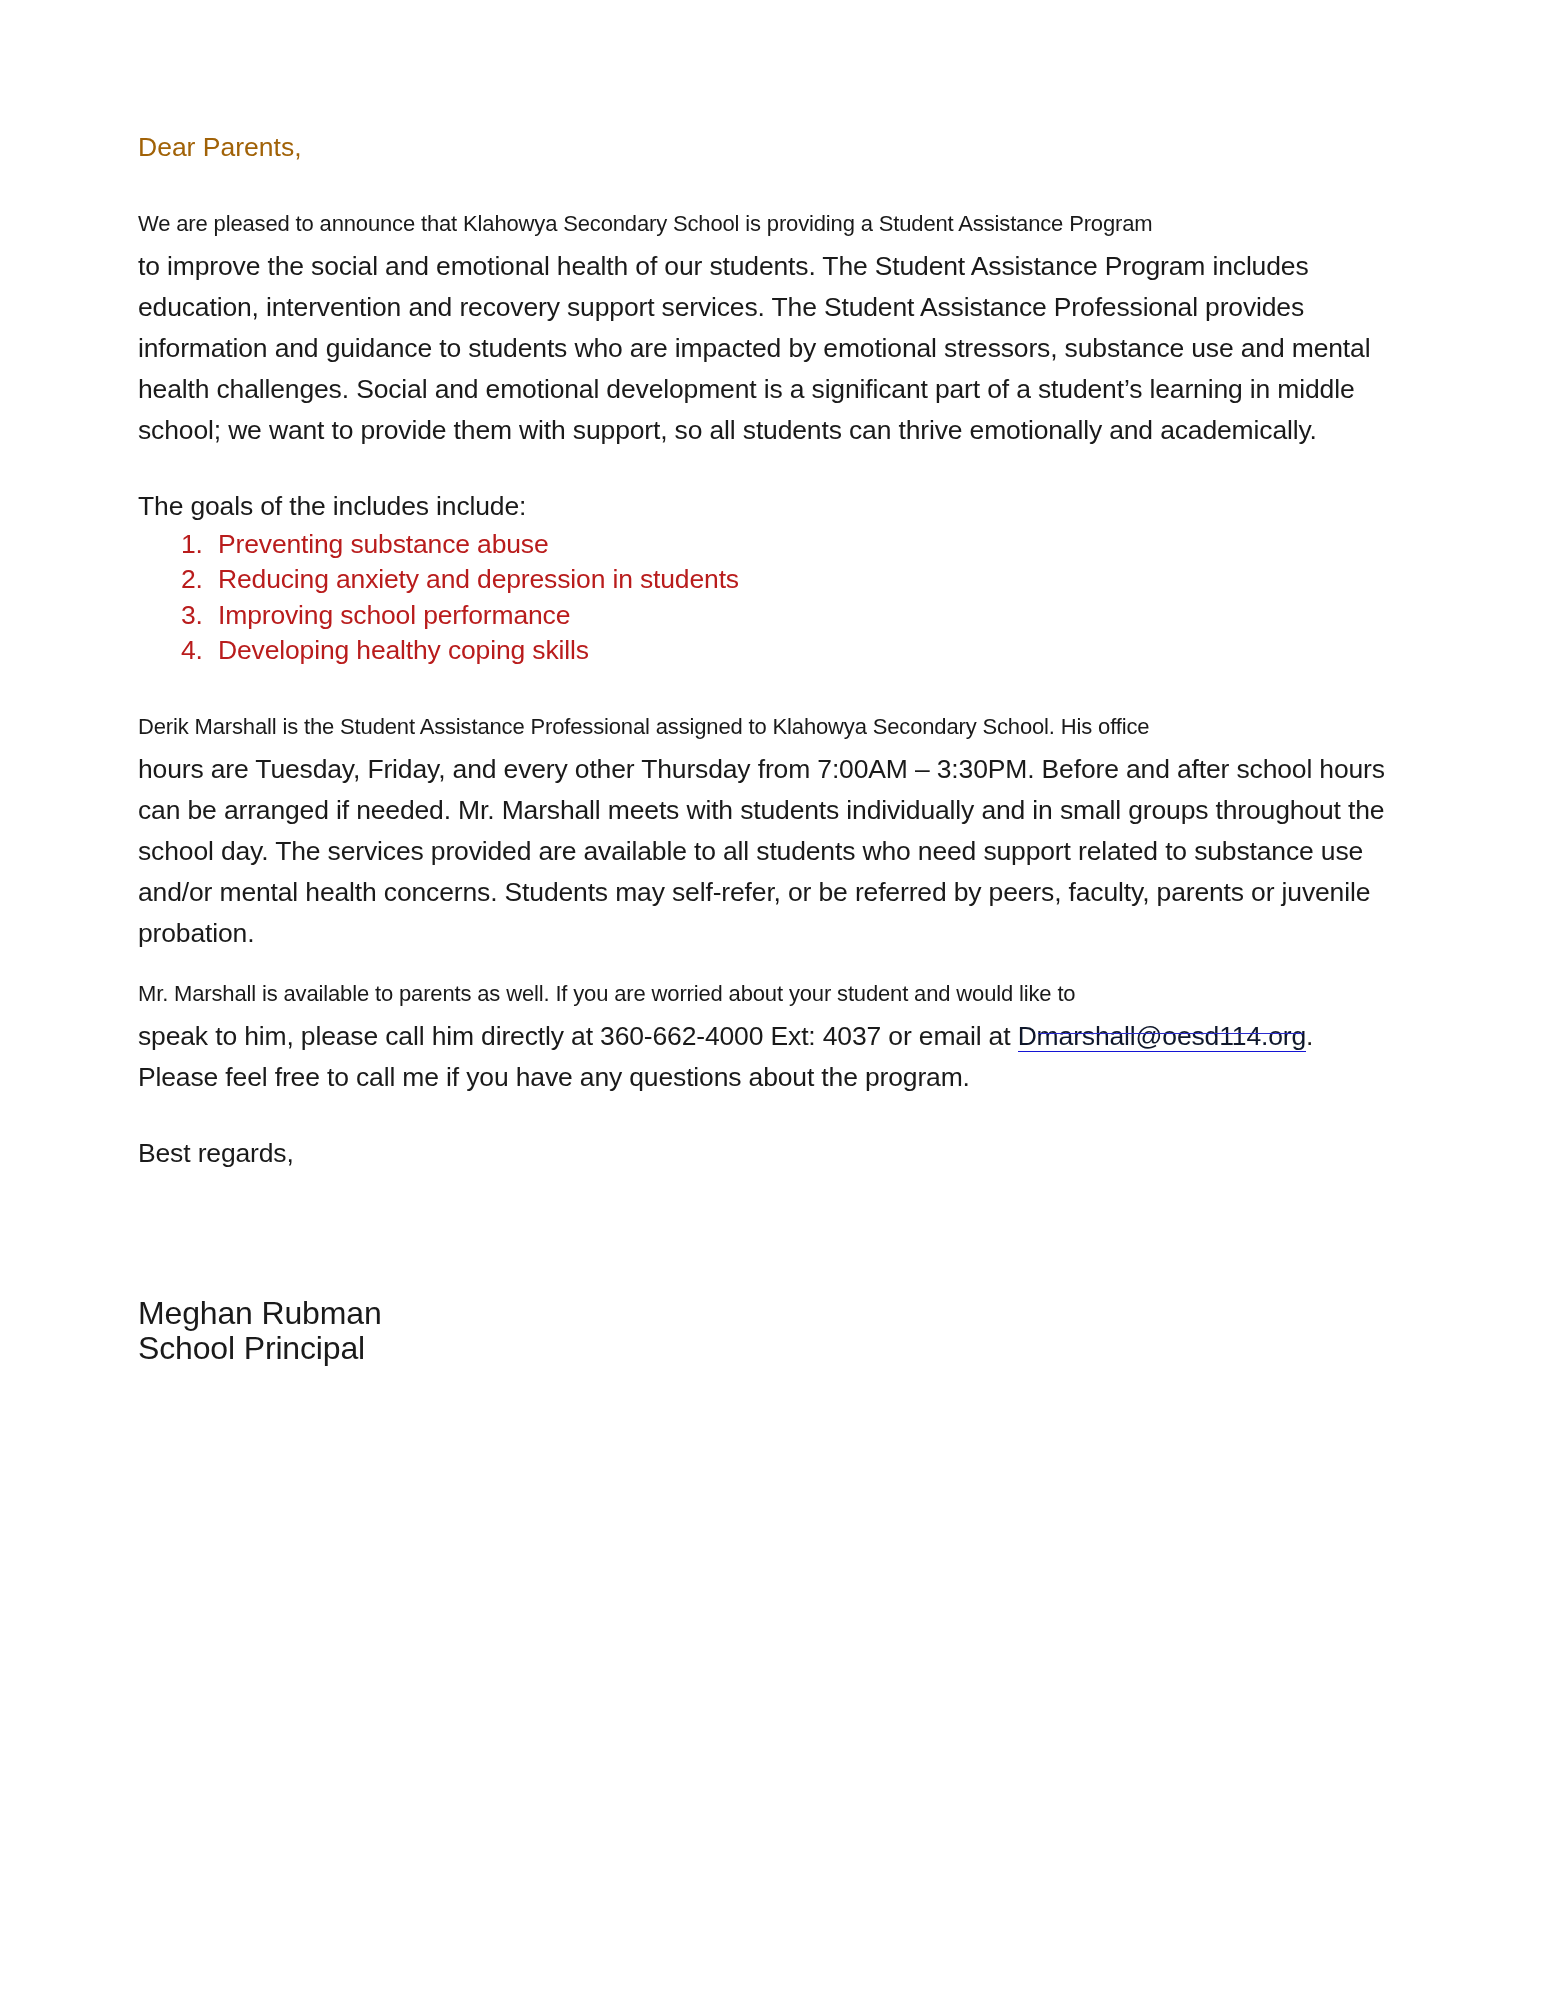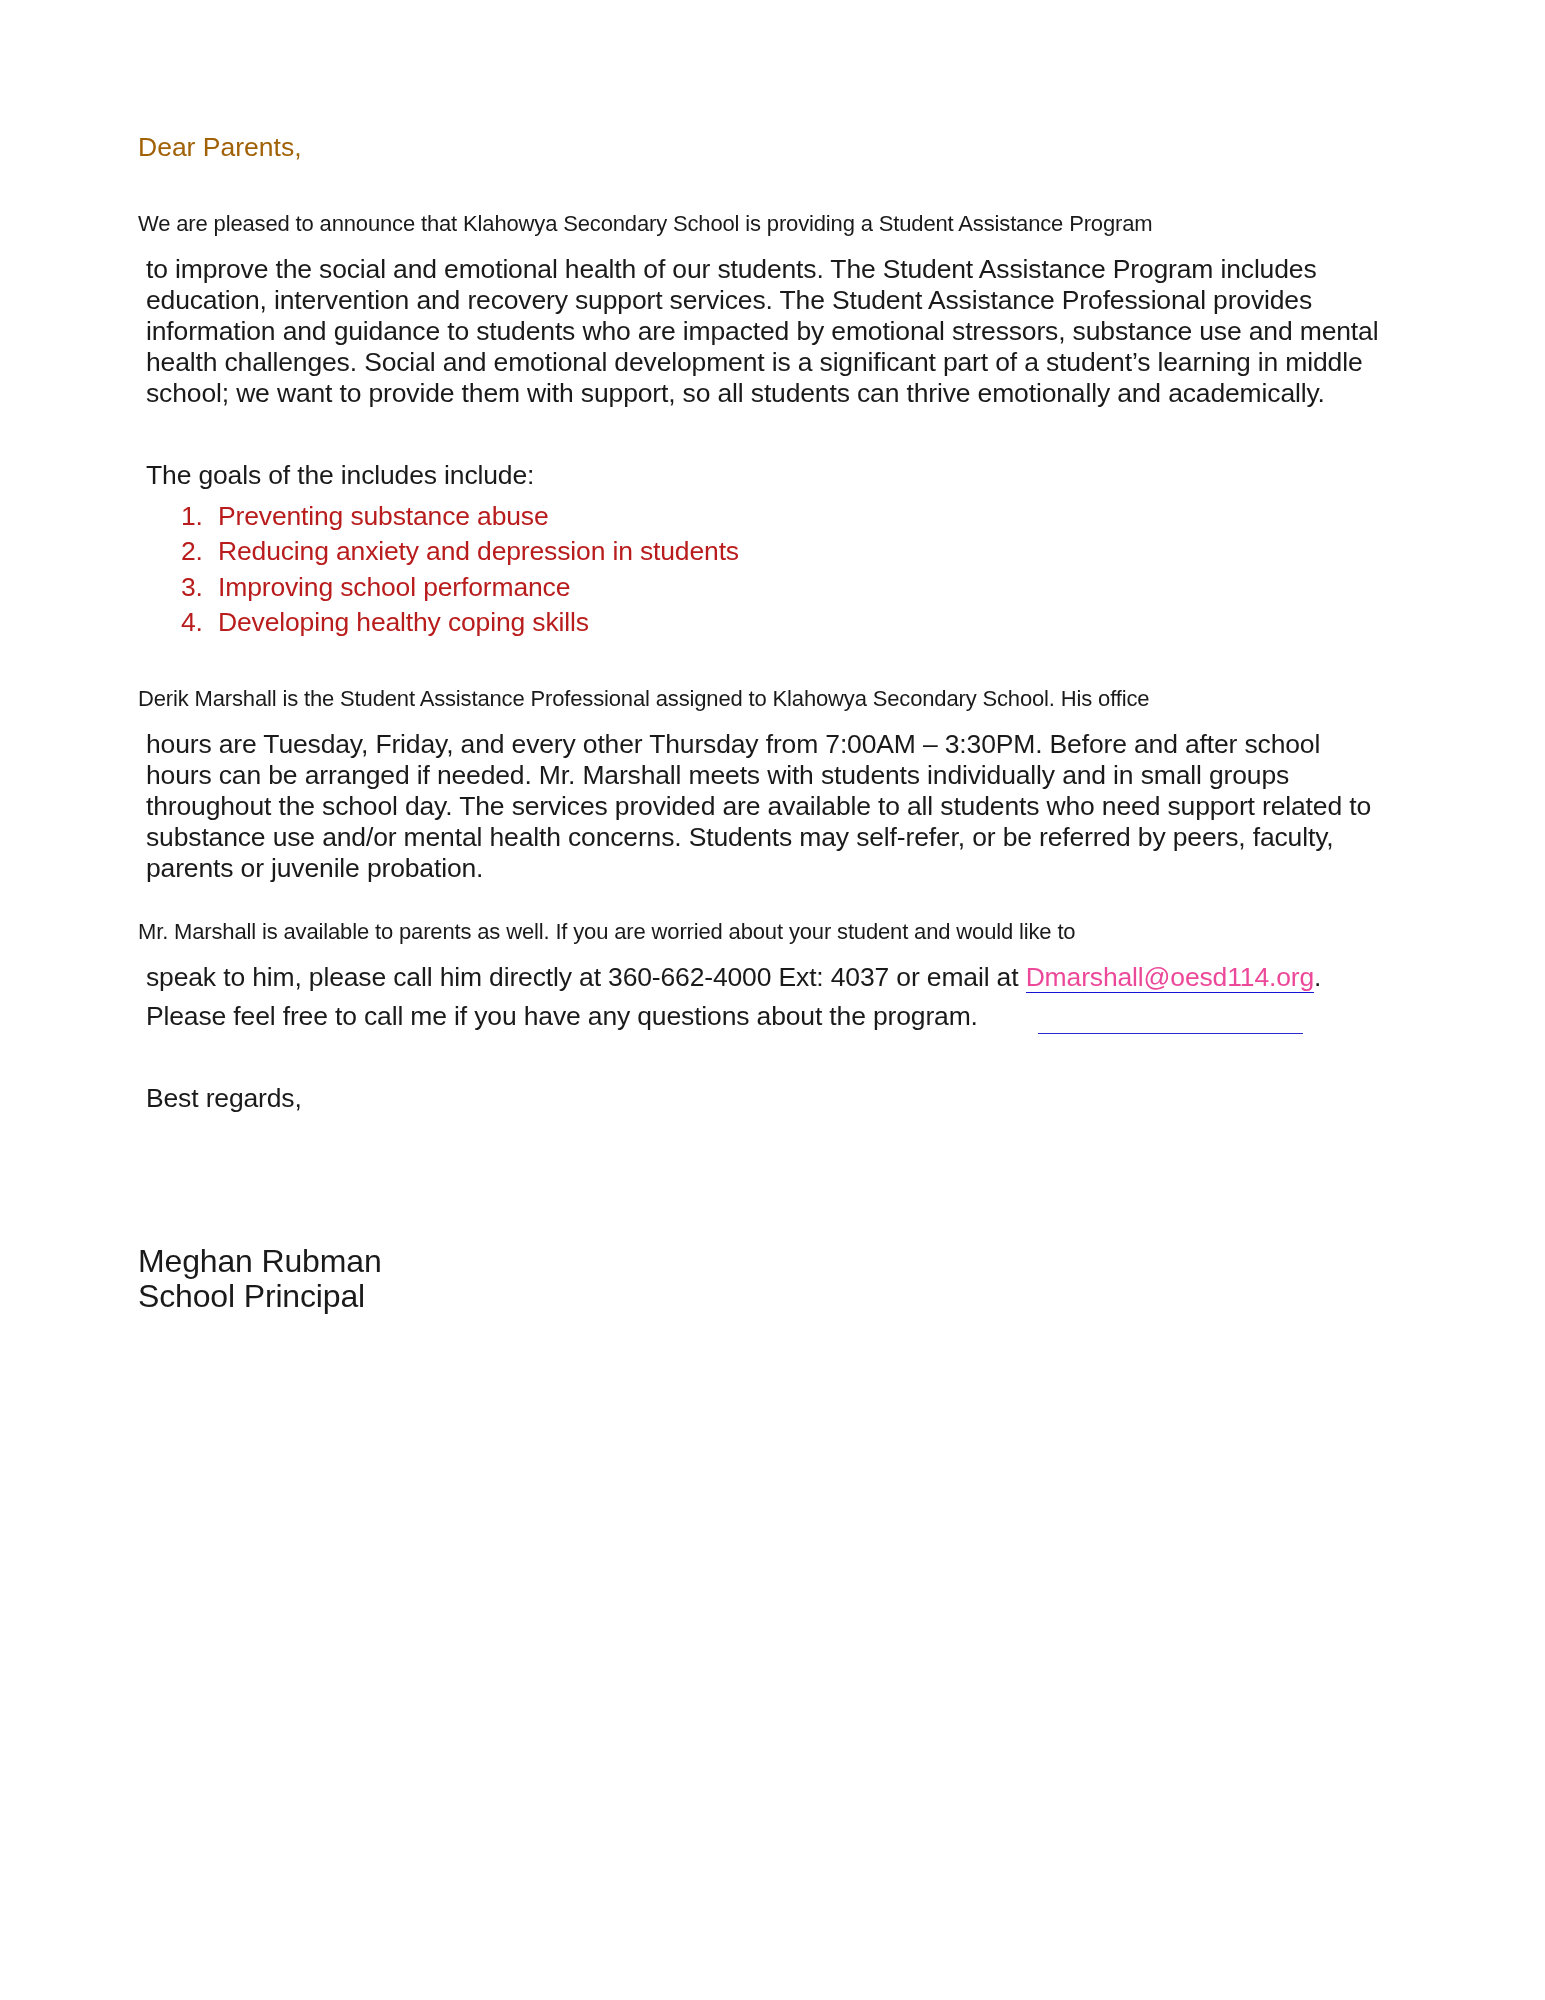--- a/index.html
+++ b/index.html
@@ -42,40 +42,40 @@
   
   .lead-line {
     font-size: 22px;
     line-height: 45px;
     color: #1a1a1a;
     margin: 0;
     letter-spacing: -0.15px;
   }
   .cont-block {
     font-size: 26.5px;
-    line-height: 31px;
+    line-height: 41px;
     color: #1a1a1a;
-    margin: 8px;
+    margin: 0;
     letter-spacing: -0.15px;
   }
   ol.goals {
     margin: 0;
     padding: 0 0 0 72px;
     list-style-position: outside;
     list-style-type: decimal;
   }
   ol.goals li {
     font-size: 26.5px;
     line-height: 35.5px;
     color: #b91c1c;
     letter-spacing: -0.15px;
     padding-left: 8px;
   }
   .email-link {
-    color: #ec4899;
+    color: #0f172a;
     text-decoration: none;
     border-bottom: 1.5px solid #1414d4;
     padding-bottom: 0px;
   }
   .link-underscore {
     position: absolute;
     left: 1038px;
     top: 1033px;
     width: 265px;
     height: 0;

